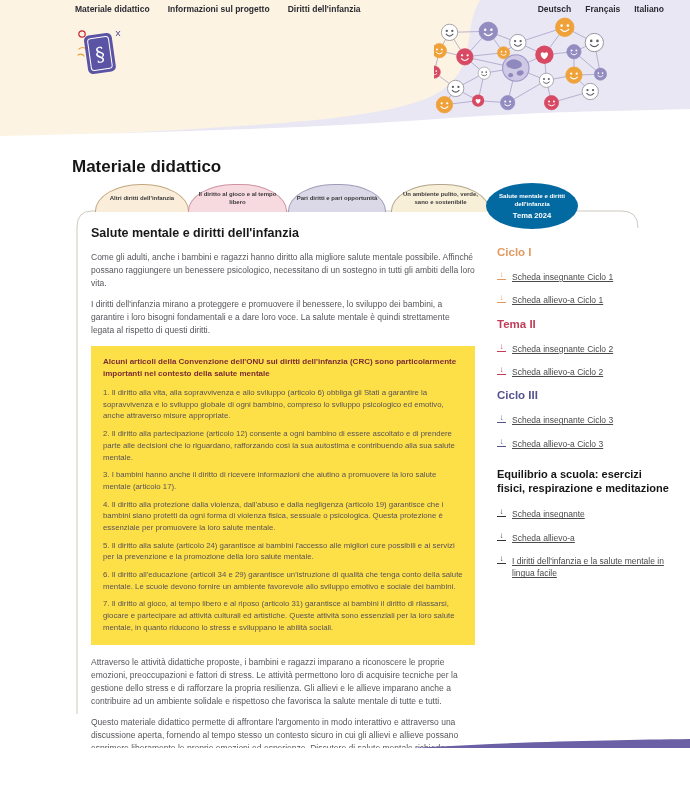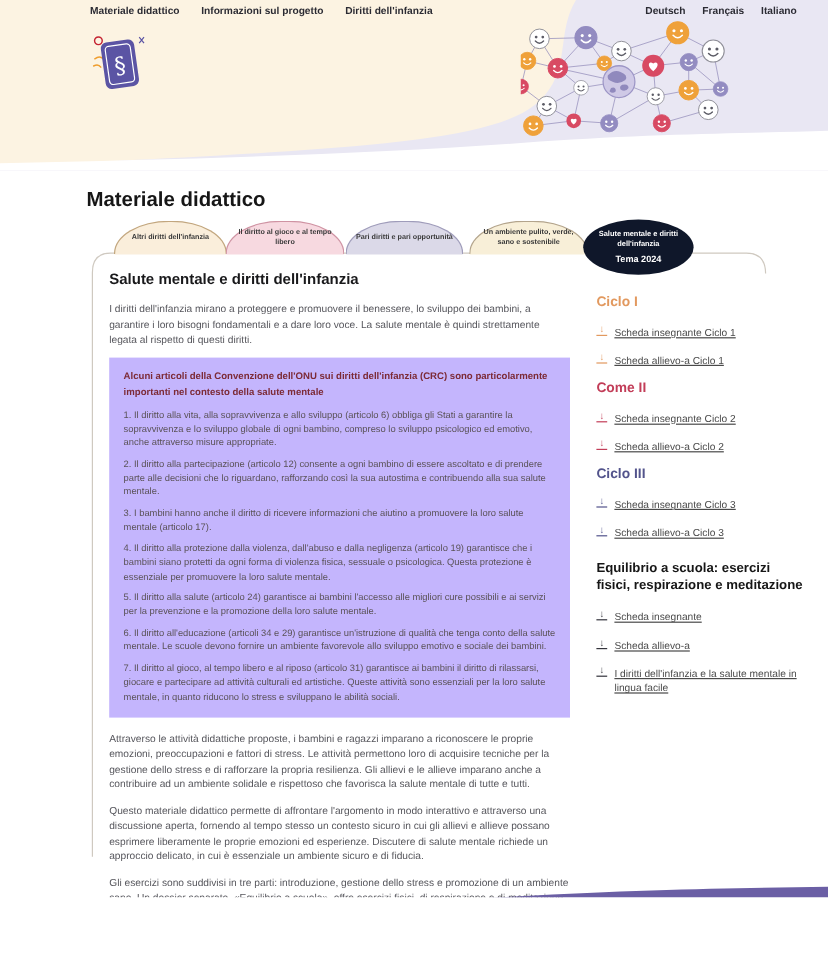--- a/index.html
+++ b/index.html
@@ -28,30 +28,30 @@
   
   .cardline{position:absolute;left:0;top:0;pointer-events:none;z-index:1;}
   .tab{position:absolute;top:184px;height:27px;z-index:2;border:1px solid;border-bottom:none;
        border-radius:46px 46px 0 0 / 27px 27px 0 0;display:flex;align-items:center;justify-content:center;
        text-align:center;cursor:pointer;}
   .tab span{font-size:6px;font-weight:700;color:#3a3a3a;line-height:1.25;padding:0 7px;display:block;}
   .t1{left:95px;width:92px;background:#faeedb;border-color:#c2a67e;}
   .t2{left:188px;width:97px;background:#f7d9e0;border-color:#cf93a3;}
   .t3{left:288px;width:96px;background:#dbd9e8;border-color:#9f9cba;}
   .t4{left:391px;width:97px;background:#f8efd8;border-color:#b3a48c;}
-  .t5{left:486px;top:183px;width:92px;height:46px;background:#0f172a;border:none;border-radius:50%;
+  .t5{left:486px;top:183px;width:92px;height:46px;background:#0369a1;border:none;border-radius:50%;
       z-index:3;flex-direction:column;}
   .t5 .lbl{font-size:6.2px;font-weight:700;color:#fff;line-height:1.3;padding:0 10px;}
   .t5 .sub{font-size:7.6px;font-weight:700;color:#fff;margin-top:3px;}
 
   
   .content{position:absolute;left:91px;top:226px;width:384px;z-index:2;}
   .content h2{margin:0 0 11px;font-size:12.5px;font-weight:700;color:#19191b;}
   .content p{margin:0 0 9px;font-size:8.5px;line-height:1.5;color:#56565c;}
-  .box{background:#c4b5fd;padding:10px 12px 6px;margin:3px 0 11px;}
+  .box{background:#fde047;padding:10px 12px 6px;margin:3px 0 11px;}
   .box .bt{font-size:8px;font-weight:700;color:#7c2a36;line-height:1.6;margin:0 0 6px;}
   .box p{font-size:7.8px;line-height:1.5;color:#5a5257;margin:0 0 6px;}
 
   
   .sidebar{position:absolute;left:497px;top:236px;width:172px;z-index:2;}
   .s-title{font-size:12.5px;font-weight:700;color:#161616;margin:0 0 12px;}
   .cy{font-size:11.5px;font-weight:700;margin:10px 0 13px;}
   .cy1{color:#e2995f;}.cy2{color:#c23d58;}.cy3{color:#53548c;}
   .s-h2{font-size:11px;font-weight:700;color:#161616;line-height:1.3;margin:17px 0 13px;}
   .dlrow{display:flex;gap:6px;margin:0 0 11px;align-items:flex-start;text-decoration:none;cursor:pointer;}
@@ -172,20 +172,21 @@
   <div class="tab t4">
       <span>Un ambiente pulito, verde, sano e sostenibile</span>
     </div>
   <div class="tab t5">
     <span class="lbl">Salute mentale e diritti dell'infanzia</span>
     <span class="sub">Tema 2024</span>
   </div>
 
   <div class="content">
     <h2>Salute mentale e diritti dell'infanzia</h2>
+    <p>Come gli adulti, anche i bambini e ragazzi hanno diritto alla migliore salute mentale possibile. Affinché possano raggiungere un benessere psicologico, necessitano di un sostegno in tutti gli ambiti della loro vita.</p>
     <p>I diritti dell'infanzia mirano a proteggere e promuovere il benessere, lo sviluppo dei bambini, a garantire i loro bisogni fondamentali e a dare loro voce. La salute mentale è quindi strettamente legata al rispetto di questi diritti.</p>
 
     <div class="box">
       <p class="bt">Alcuni articoli della Convenzione dell'ONU sui diritti dell'infanzia (CRC) sono particolarmente importanti nel contesto della salute mentale</p>
       <p>1. Il diritto alla vita, alla sopravvivenza e allo sviluppo (articolo 6) obbliga gli Stati a garantire la sopravvivenza e lo sviluppo globale di ogni bambino, compreso lo sviluppo psicologico ed emotivo, anche attraverso misure appropriate.</p>
       <p>2. Il diritto alla partecipazione (articolo 12) consente a ogni bambino di essere ascoltato e di prendere parte alle decisioni che lo riguardano, rafforzando così la sua autostima e contribuendo alla sua salute mentale.</p>
       <p>3. I bambini hanno anche il diritto di ricevere informazioni che aiutino a promuovere la loro salute mentale (articolo 17).</p>
       <p>4. Il diritto alla protezione dalla violenza, dall'abuso e dalla negligenza (articolo 19) garantisce che i bambini siano protetti da ogni forma di violenza fisica, sessuale o psicologica. Questa protezione è essenziale per promuovere la loro salute mentale.</p>
       <p>5. Il diritto alla salute (articolo 24) garantisce ai bambini l'accesso alle migliori cure possibili e ai servizi per la prevenzione e la promozione della loro salute mentale.</p>
       <p>6. Il diritto all'educazione (articoli 34 e 29) garantisce un'istruzione di qualità che tenga conto della salute mentale. Le scuole devono fornire un ambiente favorevole allo sviluppo emotivo e sociale dei bambini.</p>
@@ -202,21 +203,21 @@
     <div class="cy cy1">Ciclo I</div>
     <a class="dlrow">
       <span class="dl i1">↓</span>
       <span class="dllink">Scheda insegnante Ciclo 1</span>
       </a>
     <a class="dlrow">
       <span class="dl i1">↓</span>
       <span class="dllink">Scheda allievo-a Ciclo 1</span>
       </a>
 
-    <div class="cy cy2">Come II</div>
+    <div class="cy cy2">Tema II</div>
     <a class="dlrow">
       <span class="dl i2">↓</span>
       <span class="dllink">Scheda insegnante Ciclo 2</span>
       </a>
     <a class="dlrow">
       <span class="dl i2">↓</span>
       <span class="dllink">Scheda allievo-a Ciclo 2</span>
       </a>
 
     <div class="cy cy3">Ciclo III</div>

